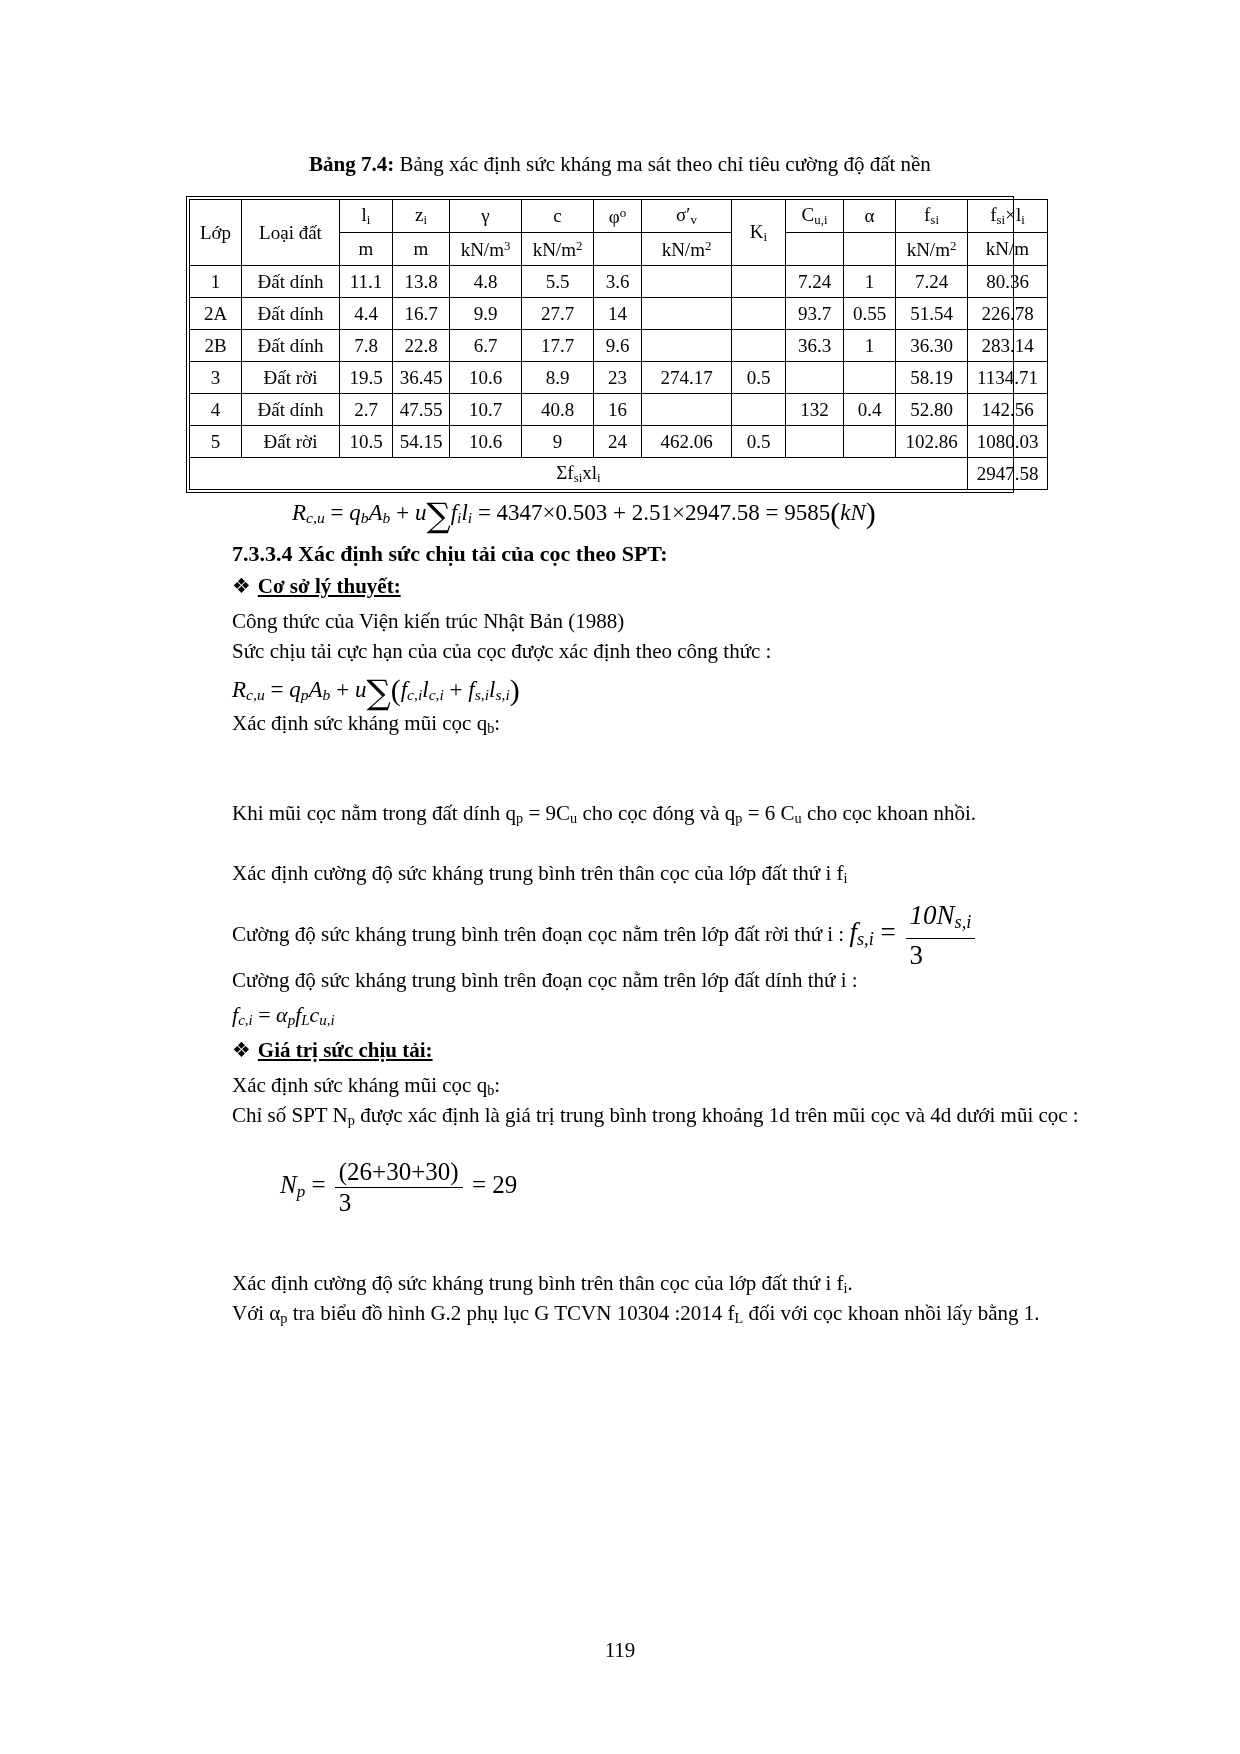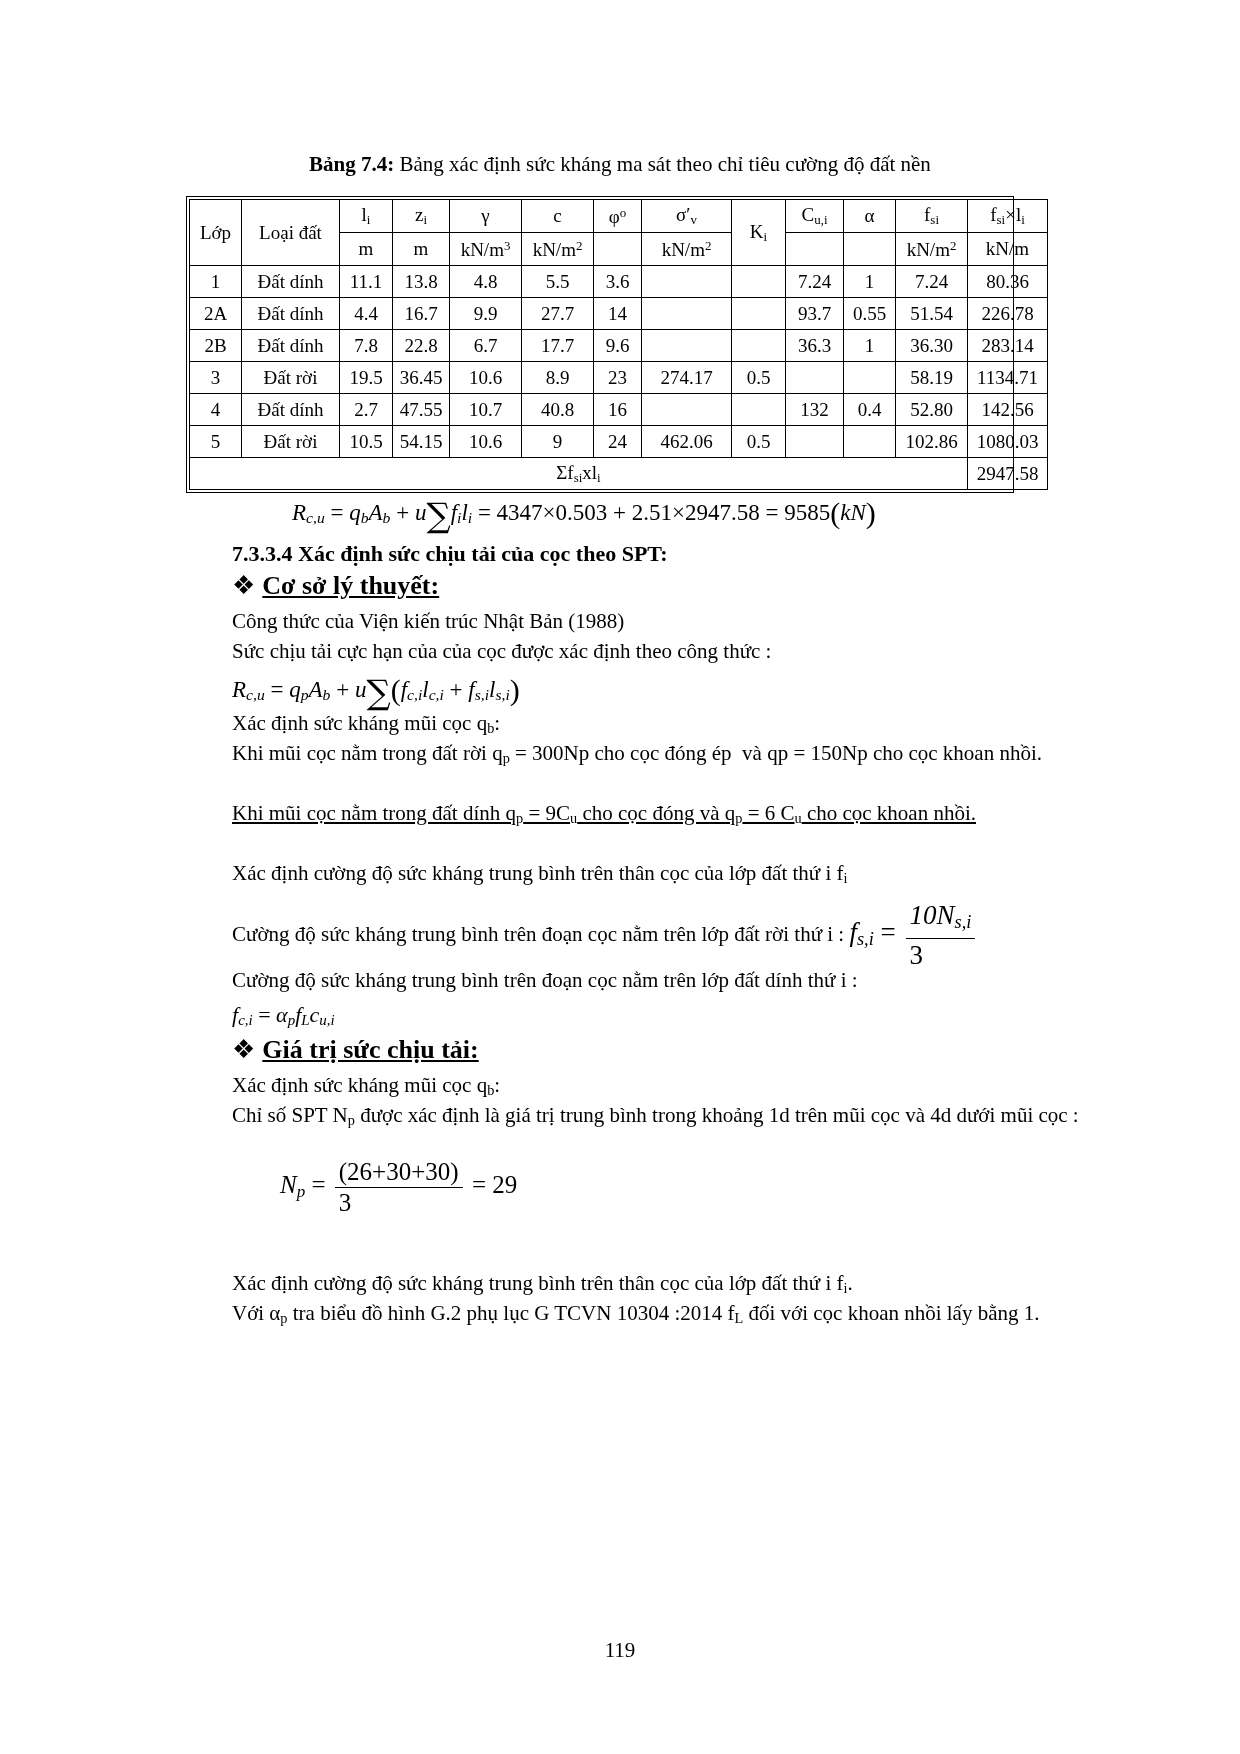--- a/index.html
+++ b/index.html
@@ -91,21 +91,21 @@
     width: 876px;
     font-size: 21px;
     line-height: 30px;
     text-align: left;
   }
   .just { text-align: justify; }
   .b { font-weight: bold; }
   .u { text-decoration: underline; }
   .bullet-head {
     font-weight: bold;
-    font-size: 26px;
+    font-size: 21px;
   }
   .bullet-head .dia { font-weight: normal; margin-right: 7px; }
 
   
   .math {
     position: absolute;
     font-family: "Liberation Serif", "DejaVu Serif", serif;
     font-style: italic;
     font-size: 23px;
     white-space: nowrap;
@@ -317,22 +317,21 @@
   </div>
 
   <div class="body-text" style="top:606px;">Công thức của Viện kiến trúc Nhật Bản (1988)</div>
   <div class="body-text" style="top:636px;">Sức chịu tải cực hạn của của cọc được xác định theo công thức :</div>
 
   <div class="math" style="left:232px; top:672px;">
     R<sub>c,u</sub> <span class="op">=</span> q<sub>p</sub>A<sub>b</sub> <span class="op">+</span> u<span class="bigsum">∑</span><span class="bigparen">(</span>f<sub>c,i</sub>l<sub>c,i</sub> <span class="op">+</span> f<sub>s,i</sub>l<sub>s,i</sub><span class="bigparen">)</span>
   </div>
 
   <div class="body-text" style="top:708px;">Xác định sức kháng mũi cọc q<sub>b</sub>:</div>
-  <div class="body-text just" style="top:738px; width:884px;">Khi mũi cọc nằm trong đất rời q<sub>p</sub> = 300Np cho cọc đóng ép&nbsp; và qp = 150Np cho cọc khoan nhồi.</div>
-  <div class="body-text just" style="top:798px; width:884px;text-decoration:underline;">Khi mũi cọc nằm trong đất dính q<sub>p</sub> = 9C<sub>u</sub> cho cọc đóng và q<sub>p</sub> = 6 C<sub>u</sub> cho cọc khoan nhồi.</div>
+  <div class="body-text just" style="top:798px; width:884px;">Khi mũi cọc nằm trong đất dính q<sub>p</sub> = 9C<sub>u</sub> cho cọc đóng và q<sub>p</sub> = 6 C<sub>u</sub> cho cọc khoan nhồi.</div>
   <div class="body-text" style="top:858px;">Xác định cường độ sức kháng trung bình trên thân cọc của lớp đất thứ i f<sub>i</sub></div>
 
   <div class="body-text" style="top:900px; width:884px;">
     <span>Cường độ sức kháng trung bình trên đoạn cọc nằm trên lớp đất rời thứ i :</span>
     <span class="math" style="position:relative; left:0; top:0; font-size:27px;">
       f<sub>s,i</sub> <span class="op">=</span>
       <span class="frac">
         <span class="top"><span>10<i>N</i><sub>s,i</sub></span></span>
         <span class="bot"><span class="num">3</span></span>
       </span>

